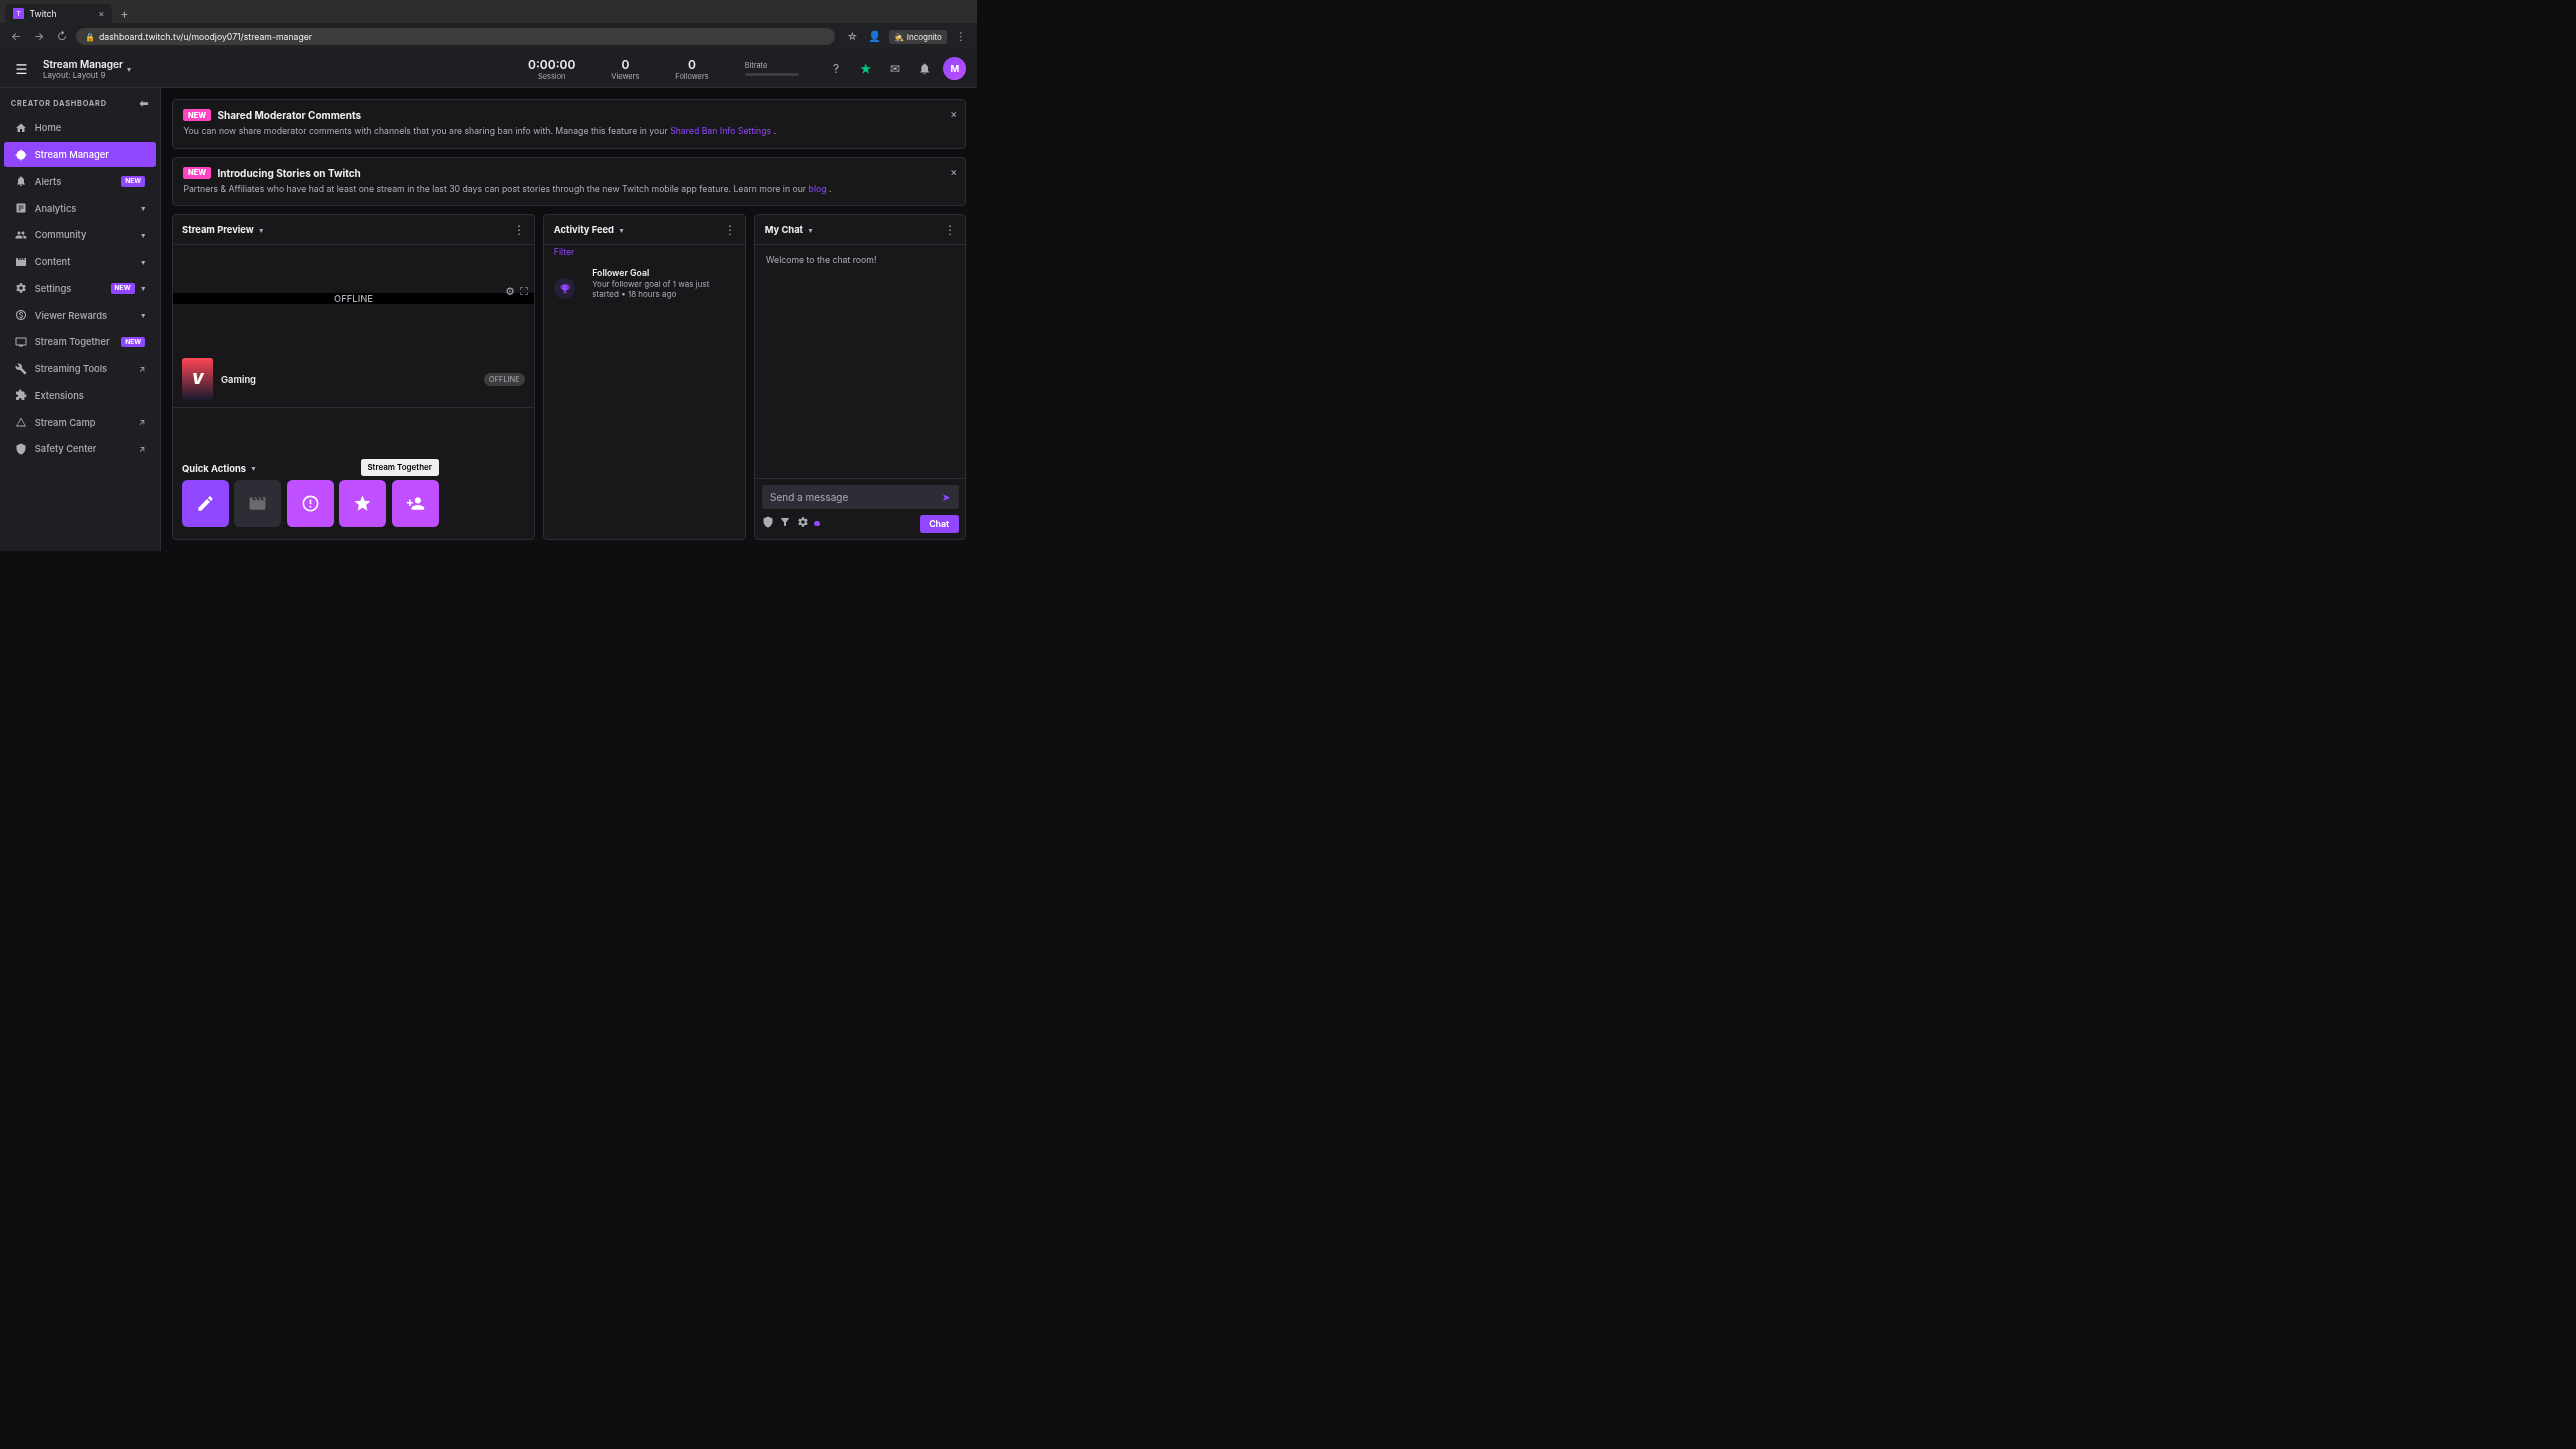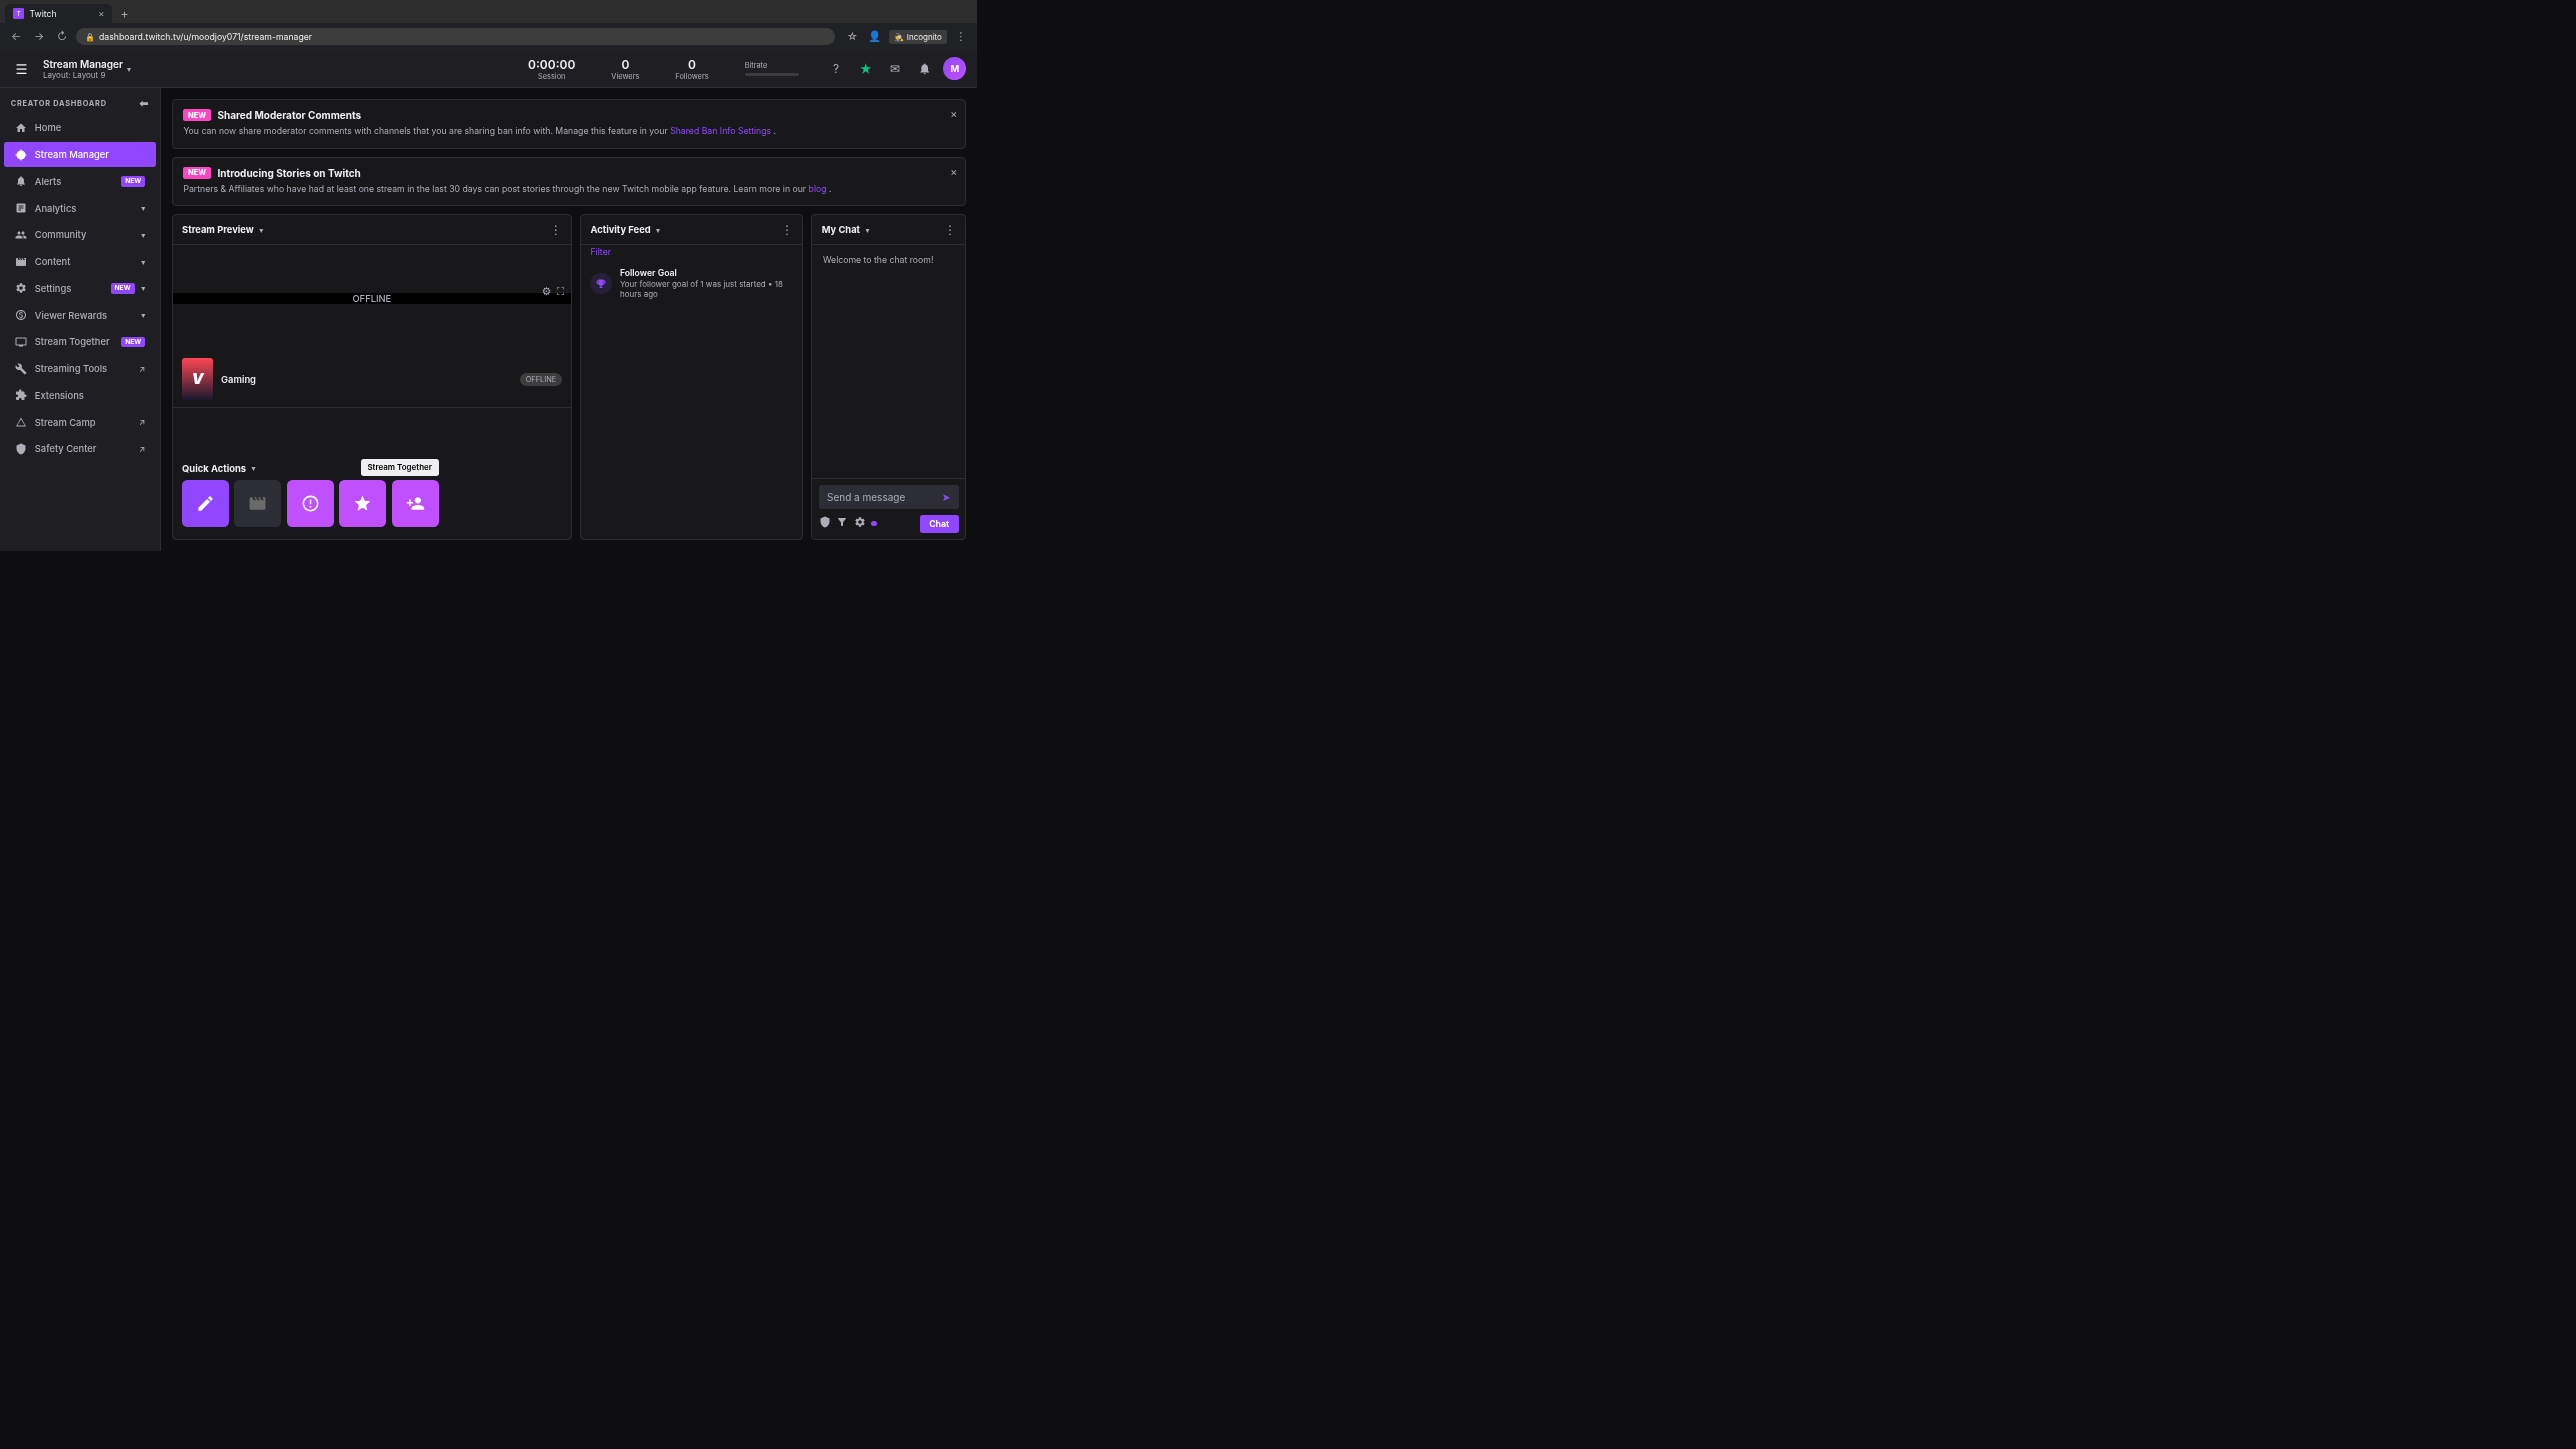--- a/index.html
+++ b/index.html
@@ -512,23 +512,23 @@
       min-width: 0;
     }
     .filter-btn {
       color: #9147ff;
       font-size: 8.7px;
       cursor: pointer;
       padding: 2.7px 9.4px;
     }
     .activity-item {
       display: flex;
-      gap: 8px;
+      gap: 17px;
       padding: 8px 9.4px;
-      align-items: center;
+      align-items: flex-end;
     }
     .activity-icon {
       width: 21.5px;
       height: 21.5px;
       background: #9147ff20;
       border-radius: 50%;
       display: flex;
       align-items: center;
       justify-content: center;
       font-size: 10.7px;
@@ -542,21 +542,21 @@
       color: #efeff1;
       margin-bottom: 1.3px;
     }
     .activity-detail {
       font-size: 8px;
       color: #adadb8;
     }
 
     
     .chat-panel {
-      width: 155px;
+      width: 212px;
       flex-shrink: 0;
     }
     .chat-welcome {
       padding: 10.7px;
       color: #adadb8;
       font-size: 8.7px;
     }
     .chat-input-area {
       border-top: 0.7px solid #2d2d35;
       padding: 6.7px;

